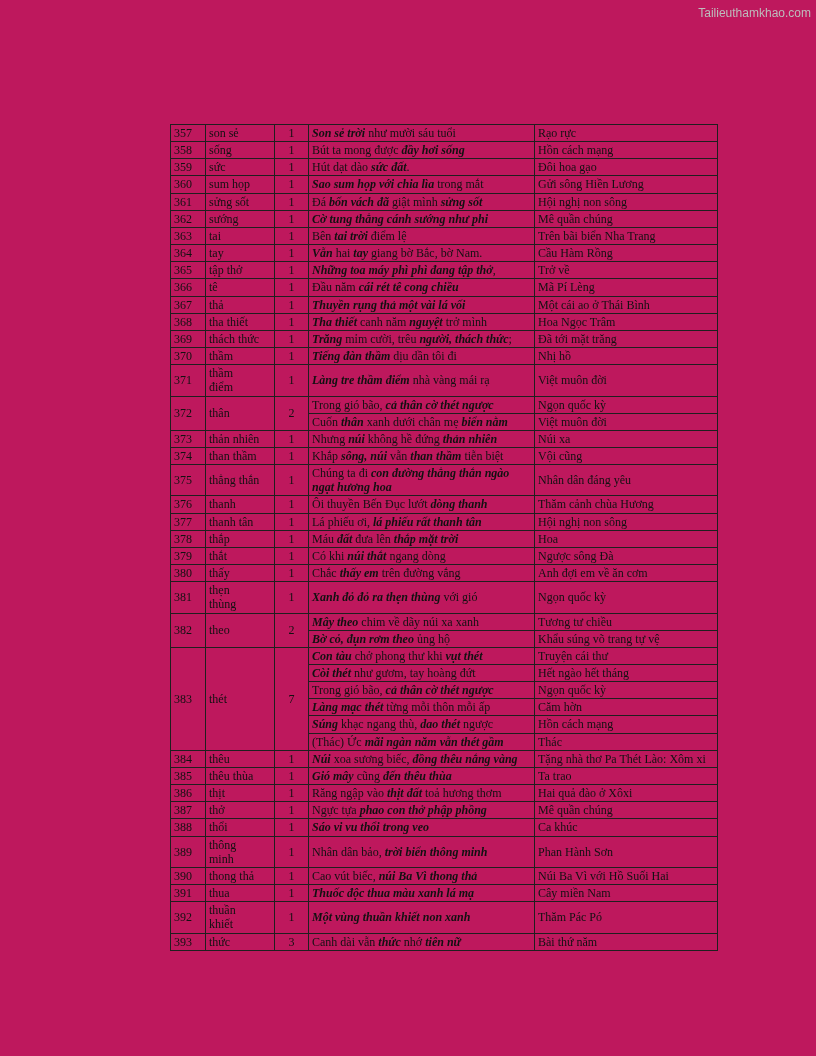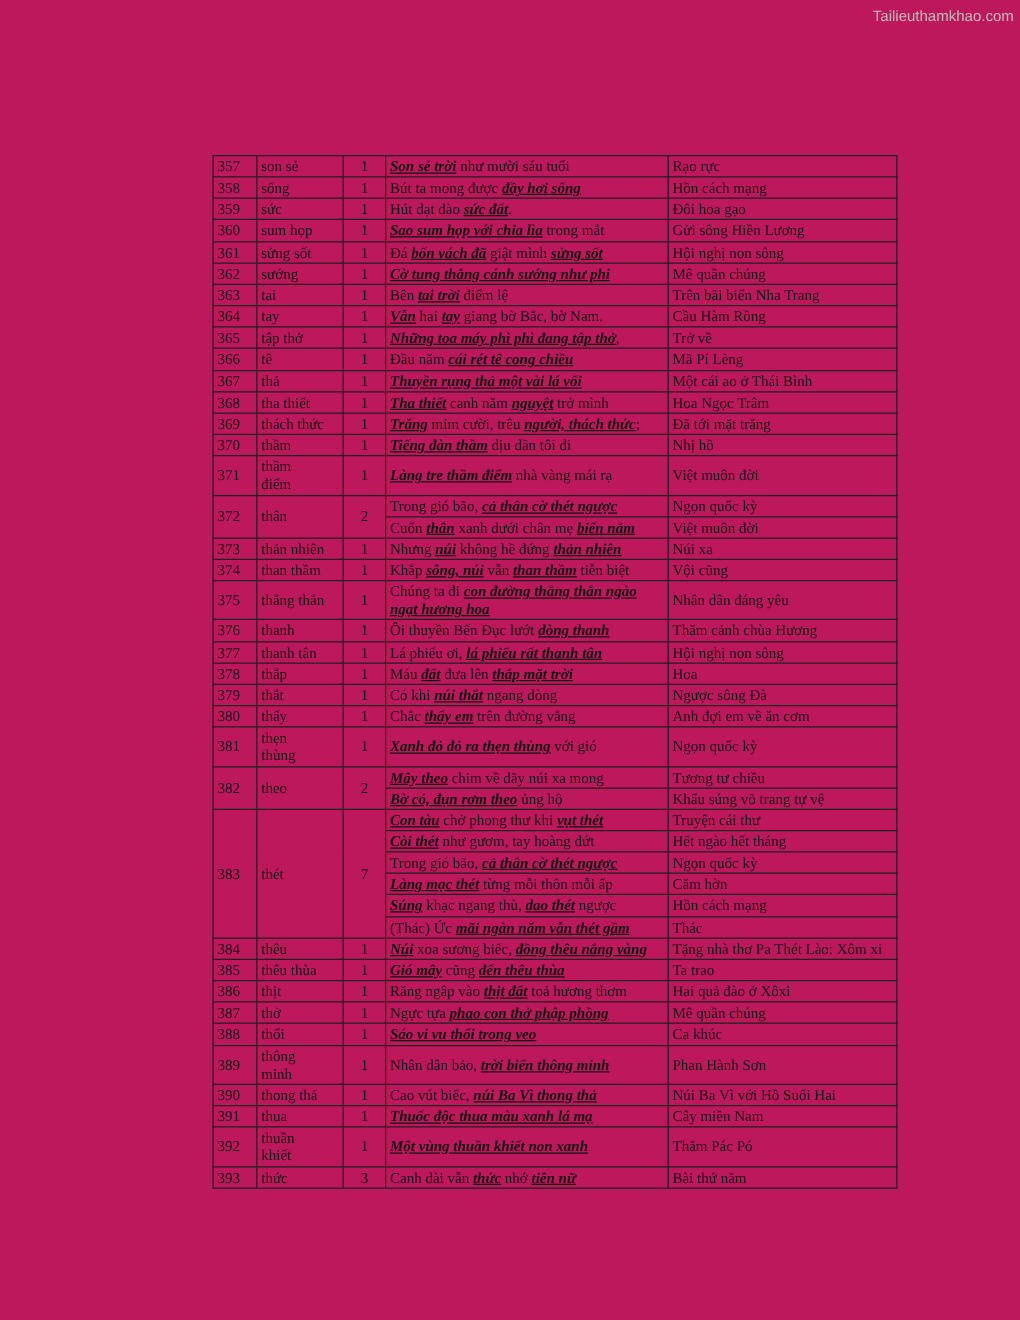--- a/index.html
+++ b/index.html
@@ -31,21 +31,21 @@
     padding:1px 3px;
     vertical-align:middle;
     color:#111111;
     overflow:hidden;
   }
   td.c-no    { }
   td.c-count { text-align:center; }
   td.c-word  { padding-left:6px; white-space:pre-line; }
   td.c-verse { padding-left:4px; }
   td.c-source{ padding-left:4px;margin-top:36px; }
-  .bi { font-weight:bold; font-style:italic;text-decoration:underline; }
+  .bi { font-weight:bold; font-style:italic; }
 </style>
 </head>
 <body>
 
 <div class="page">
   <div class="watermark">Tailieuthamkhao.com</div>
 
   <table class="concordance">
     <colgroup>
       <col style="width:35px">
@@ -233,21 +233,21 @@
           <td class="c-word" rowspan="1">thẹn
 thùng</td>
           <td class="c-count" rowspan="1">1</td>
           <td class="c-verse"><span class="bi">Xanh đỏ đỏ ra thẹn thùng</span><span> với gió</span></td>
           <td class="c-source">Ngọn quốc kỳ</td>
         </tr>
         <tr>
           <td class="c-no" rowspan="2">382</td>
           <td class="c-word" rowspan="2">theo</td>
           <td class="c-count" rowspan="2">2</td>
-          <td class="c-verse"><span class="bi">Mây theo</span><span> chim về dãy núi xa mong</span></td>
+          <td class="c-verse"><span class="bi">Mây theo</span><span> chim về dãy núi xa xanh</span></td>
           <td class="c-source">Tương tư chiều</td>
         </tr>
         <tr>
           <td class="c-verse"><span class="bi">Bờ cỏ, đụn rơm theo</span><span> ủng hộ</span></td>
           <td class="c-source">Khẩu súng võ trang tự vệ</td>
         </tr>
         <tr>
           <td class="c-no" rowspan="6">383</td>
           <td class="c-word" rowspan="6">thét</td>
           <td class="c-count" rowspan="6">7</td>

